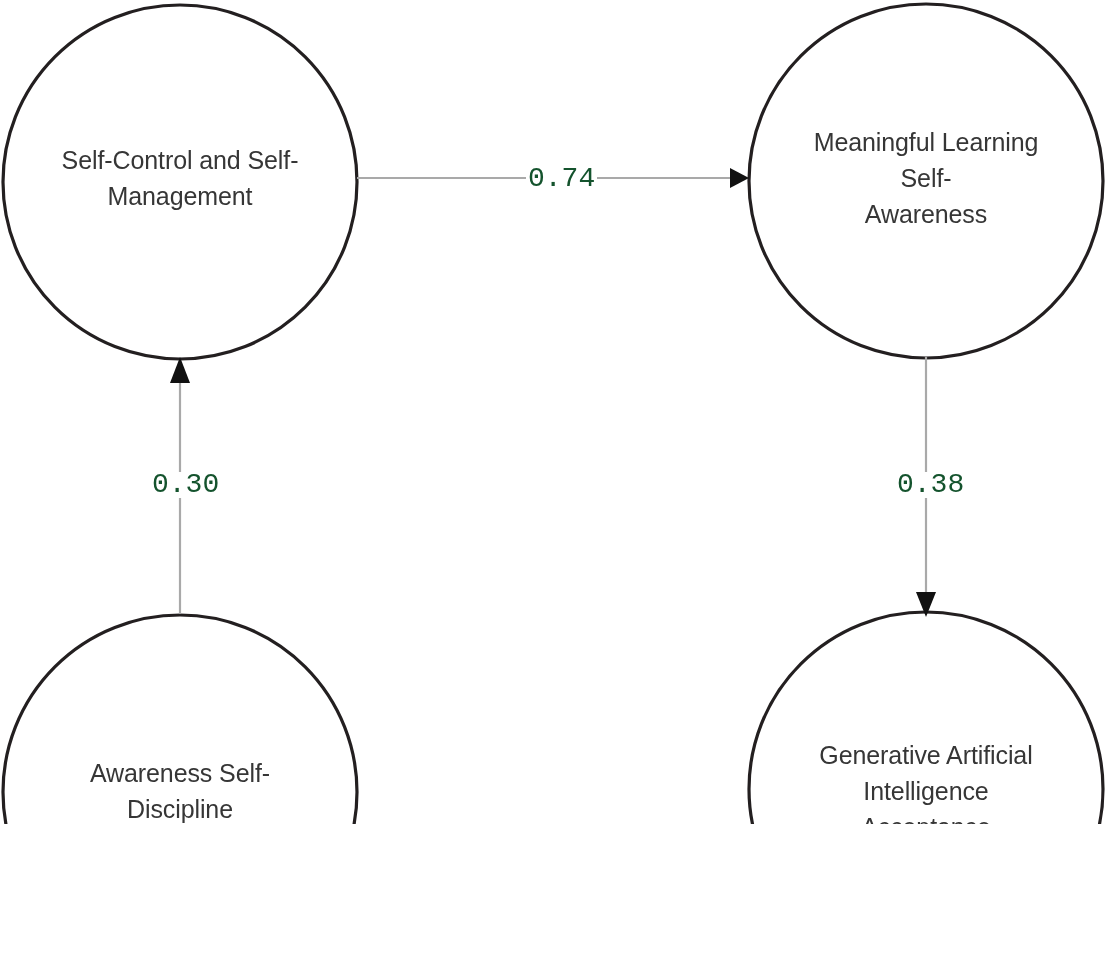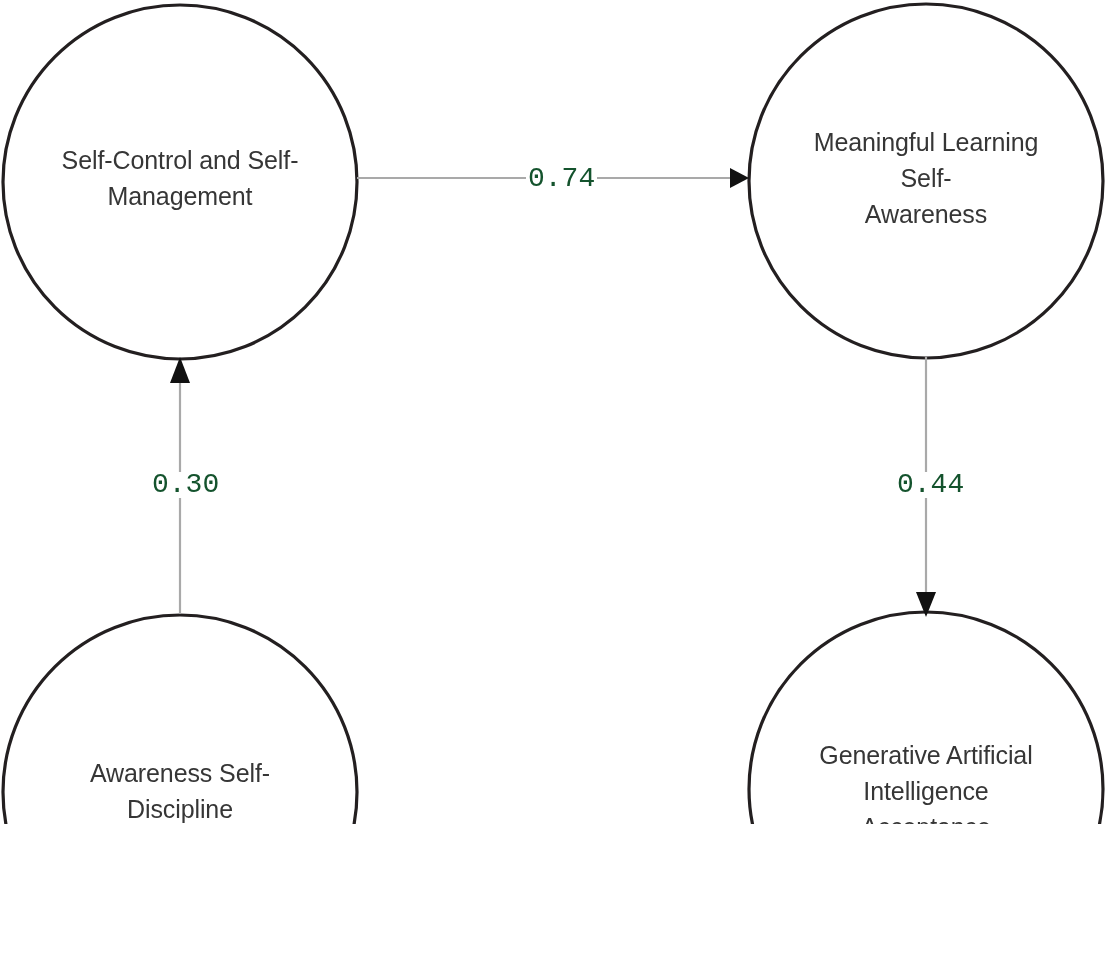--- a/index.html
+++ b/index.html
@@ -105,15 +105,15 @@
 Discipline</div>
 
   <div class="node-label lbl-br">Generative Artificial
 Intelligence
 Acceptance</div>
 
   <div class="edge-label lbl-e074">0.74</div>
 
   <div class="edge-label lbl-e073">0.30</div>
 
-  <div class="edge-label lbl-e038">0.44</div>
+  <div class="edge-label lbl-e038">0.38</div>
 
 </div>
 
 </body></html>

